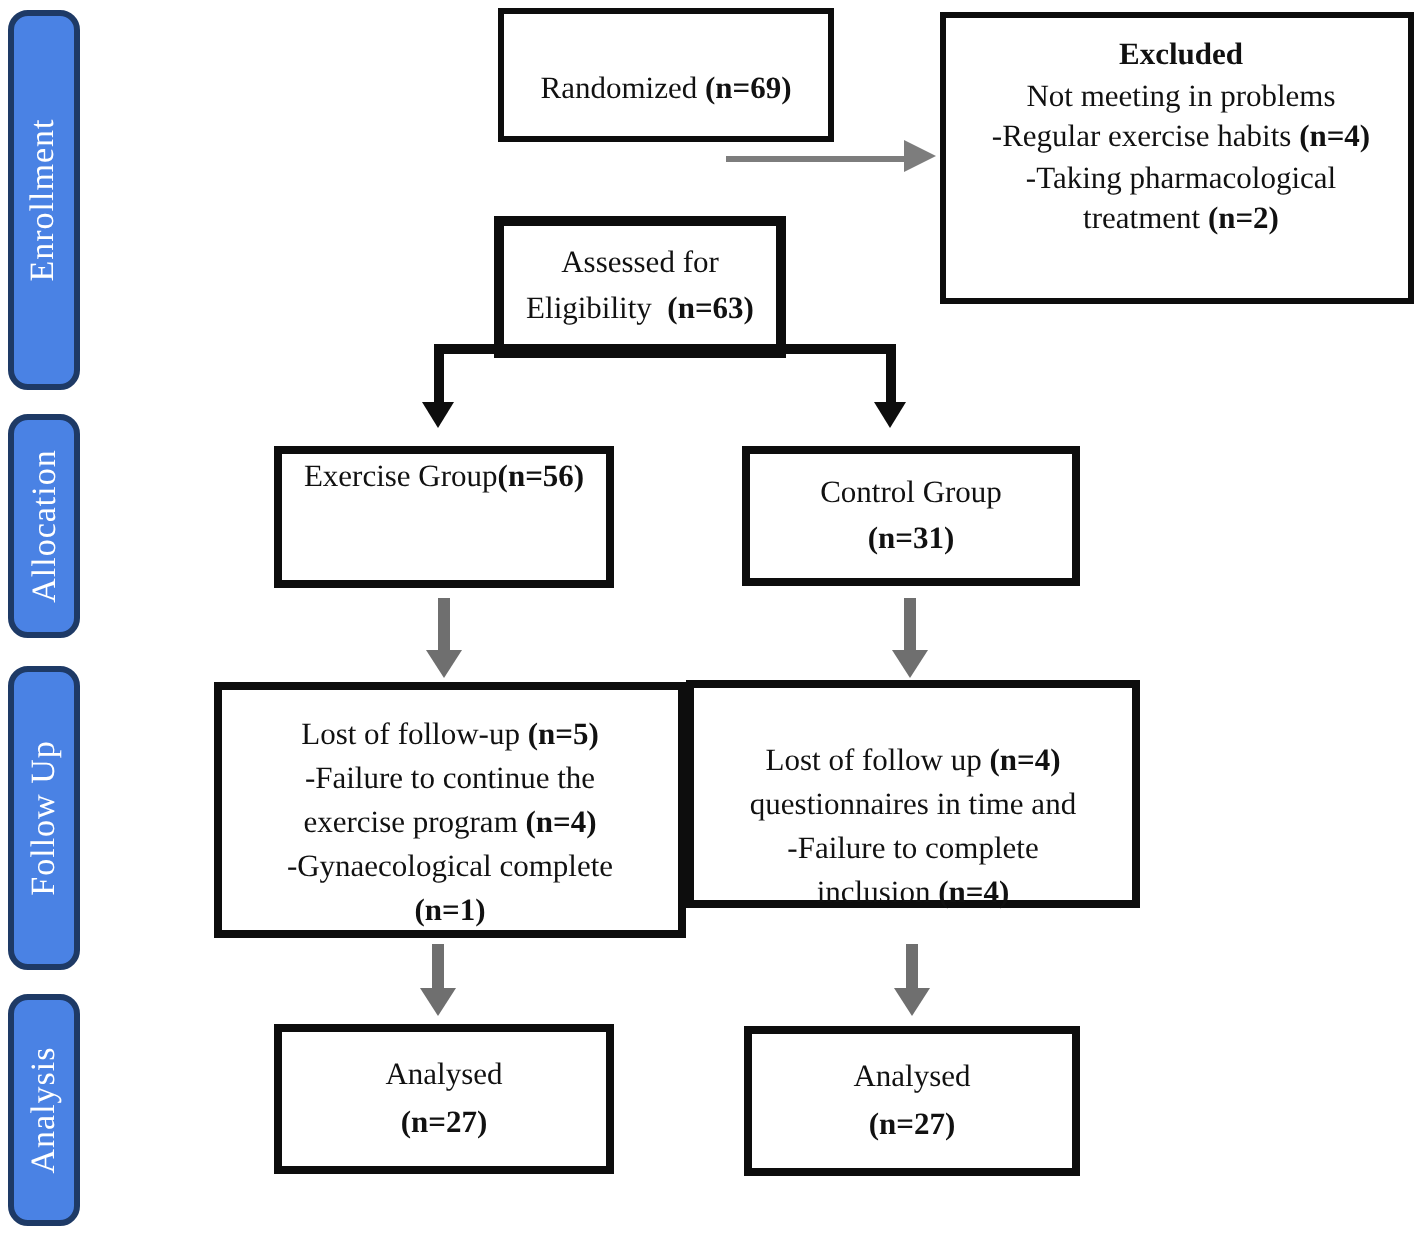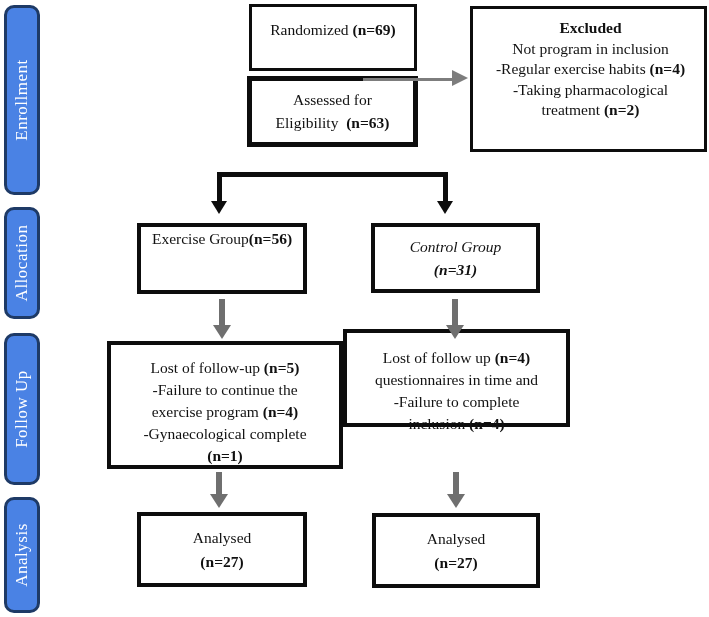--- a/index.html
+++ b/index.html
@@ -36,27 +36,27 @@
   .box{
     position:absolute;
     box-sizing:border-box;
     background:#fff;
     border:3px solid #0d0d0d;
     font-size:15.5px;
     text-align:center;
   }
   .box .ln{white-space:nowrap;}
   .b{font-weight:bold;}
-  .box-randomized{left:249px;top:4px;width:168px;height:67px;padding-top:12px;line-height:22px;}
+  .box-randomized{left:249px;top:4px;width:168px;height:67px;padding-top:27px;line-height:22px;}
   .box-excluded{left:470px;top:6px;width:237px;height:146px;text-align:center;padding:9px 8px 0 12px;line-height:20.5px;}
-  .box-assessed{left:247px;top:76px;width:171px;height:71px;border-width:5px;padding-top:7px;line-height:23px;}
+  .box-assessed{left:247px;top:108px;width:146px;height:71px;border-width:5px;padding-top:7px;line-height:23px;}
   .box-exercise{left:137px;top:223px;width:170px;height:71px;border-width:4px;display:flex;flex-direction:row;justify-content:center;line-height:23px;}
-  .box-control{left:371px;top:223px;width:169px;height:70px;border-width:4px;display:flex;flex-direction:column;justify-content:center;line-height:23px;font-style:italic;}
+  .box-control{left:371px;top:223px;width:169px;height:70px;border-width:4px;display:flex;flex-direction:column;justify-content:center;line-height:23px;}
   .box-fu-left{left:107px;top:341px;width:236px;height:128px;border-width:4px;padding-top:12px;line-height:22px;}
-  .box-fu-right{left:343px;top:329px;width:227px;height:98px;border-width:4px;padding-top:14px;line-height:22px;}
+  .box-fu-right{left:343px;top:340px;width:227px;height:114px;border-width:4px;padding-top:26px;line-height:22px;}
   .box-an-left{left:137px;top:512px;width:170px;height:75px;border-width:4px;display:flex;flex-direction:column;justify-content:center;line-height:24px;}
   .box-an-right{left:372px;top:513px;width:168px;height:75px;border-width:4px;display:flex;flex-direction:column;justify-content:center;line-height:24px;}
   
   .seg{position:absolute;background:#0d0d0d;}
   .seg-gray{position:absolute;background:#6f6f6f;}
   .tri{position:absolute;width:0;height:0;}
   
   .g-h-shaft{left:363px;top:78px;width:90px;height:3px;background:#7d7d7d;}
   .g-h-head{left:452px;top:70px;border-top:8px solid transparent;border-bottom:8px solid transparent;border-left:16px solid #7d7d7d;}
   
@@ -92,21 +92,21 @@
   <div class="pill pill-analysis">
     <span>Analysis</span>
   </div>
 
   <div class="box box-randomized">
       <div class="ln"><span>Randomized </span><span class="b">(n=69)</span></div>
     </div>
 
   <div class="box box-excluded">
       <div class="ln"><span class="b">Excluded</span></div>
-      <div class="ln"><span>Not program in inclusion</span></div>
+      <div class="ln"><span>Not meeting in problems</span></div>
       <div class="ln"><span>-Regular exercise habits </span><span class="b">(n=4)</span></div>
       <div class="ln"><span>-Taking pharmacological</span></div>
       <div class="ln"><span>treatment </span><span class="b">(n=2)</span></div>
     </div>
 
   <div class="box box-assessed">
       <div class="ln"><span>Assessed for</span></div>
       <div class="ln"><span>Eligibility&nbsp; </span><span class="b">(n=63)</span></div>
     </div>
 

